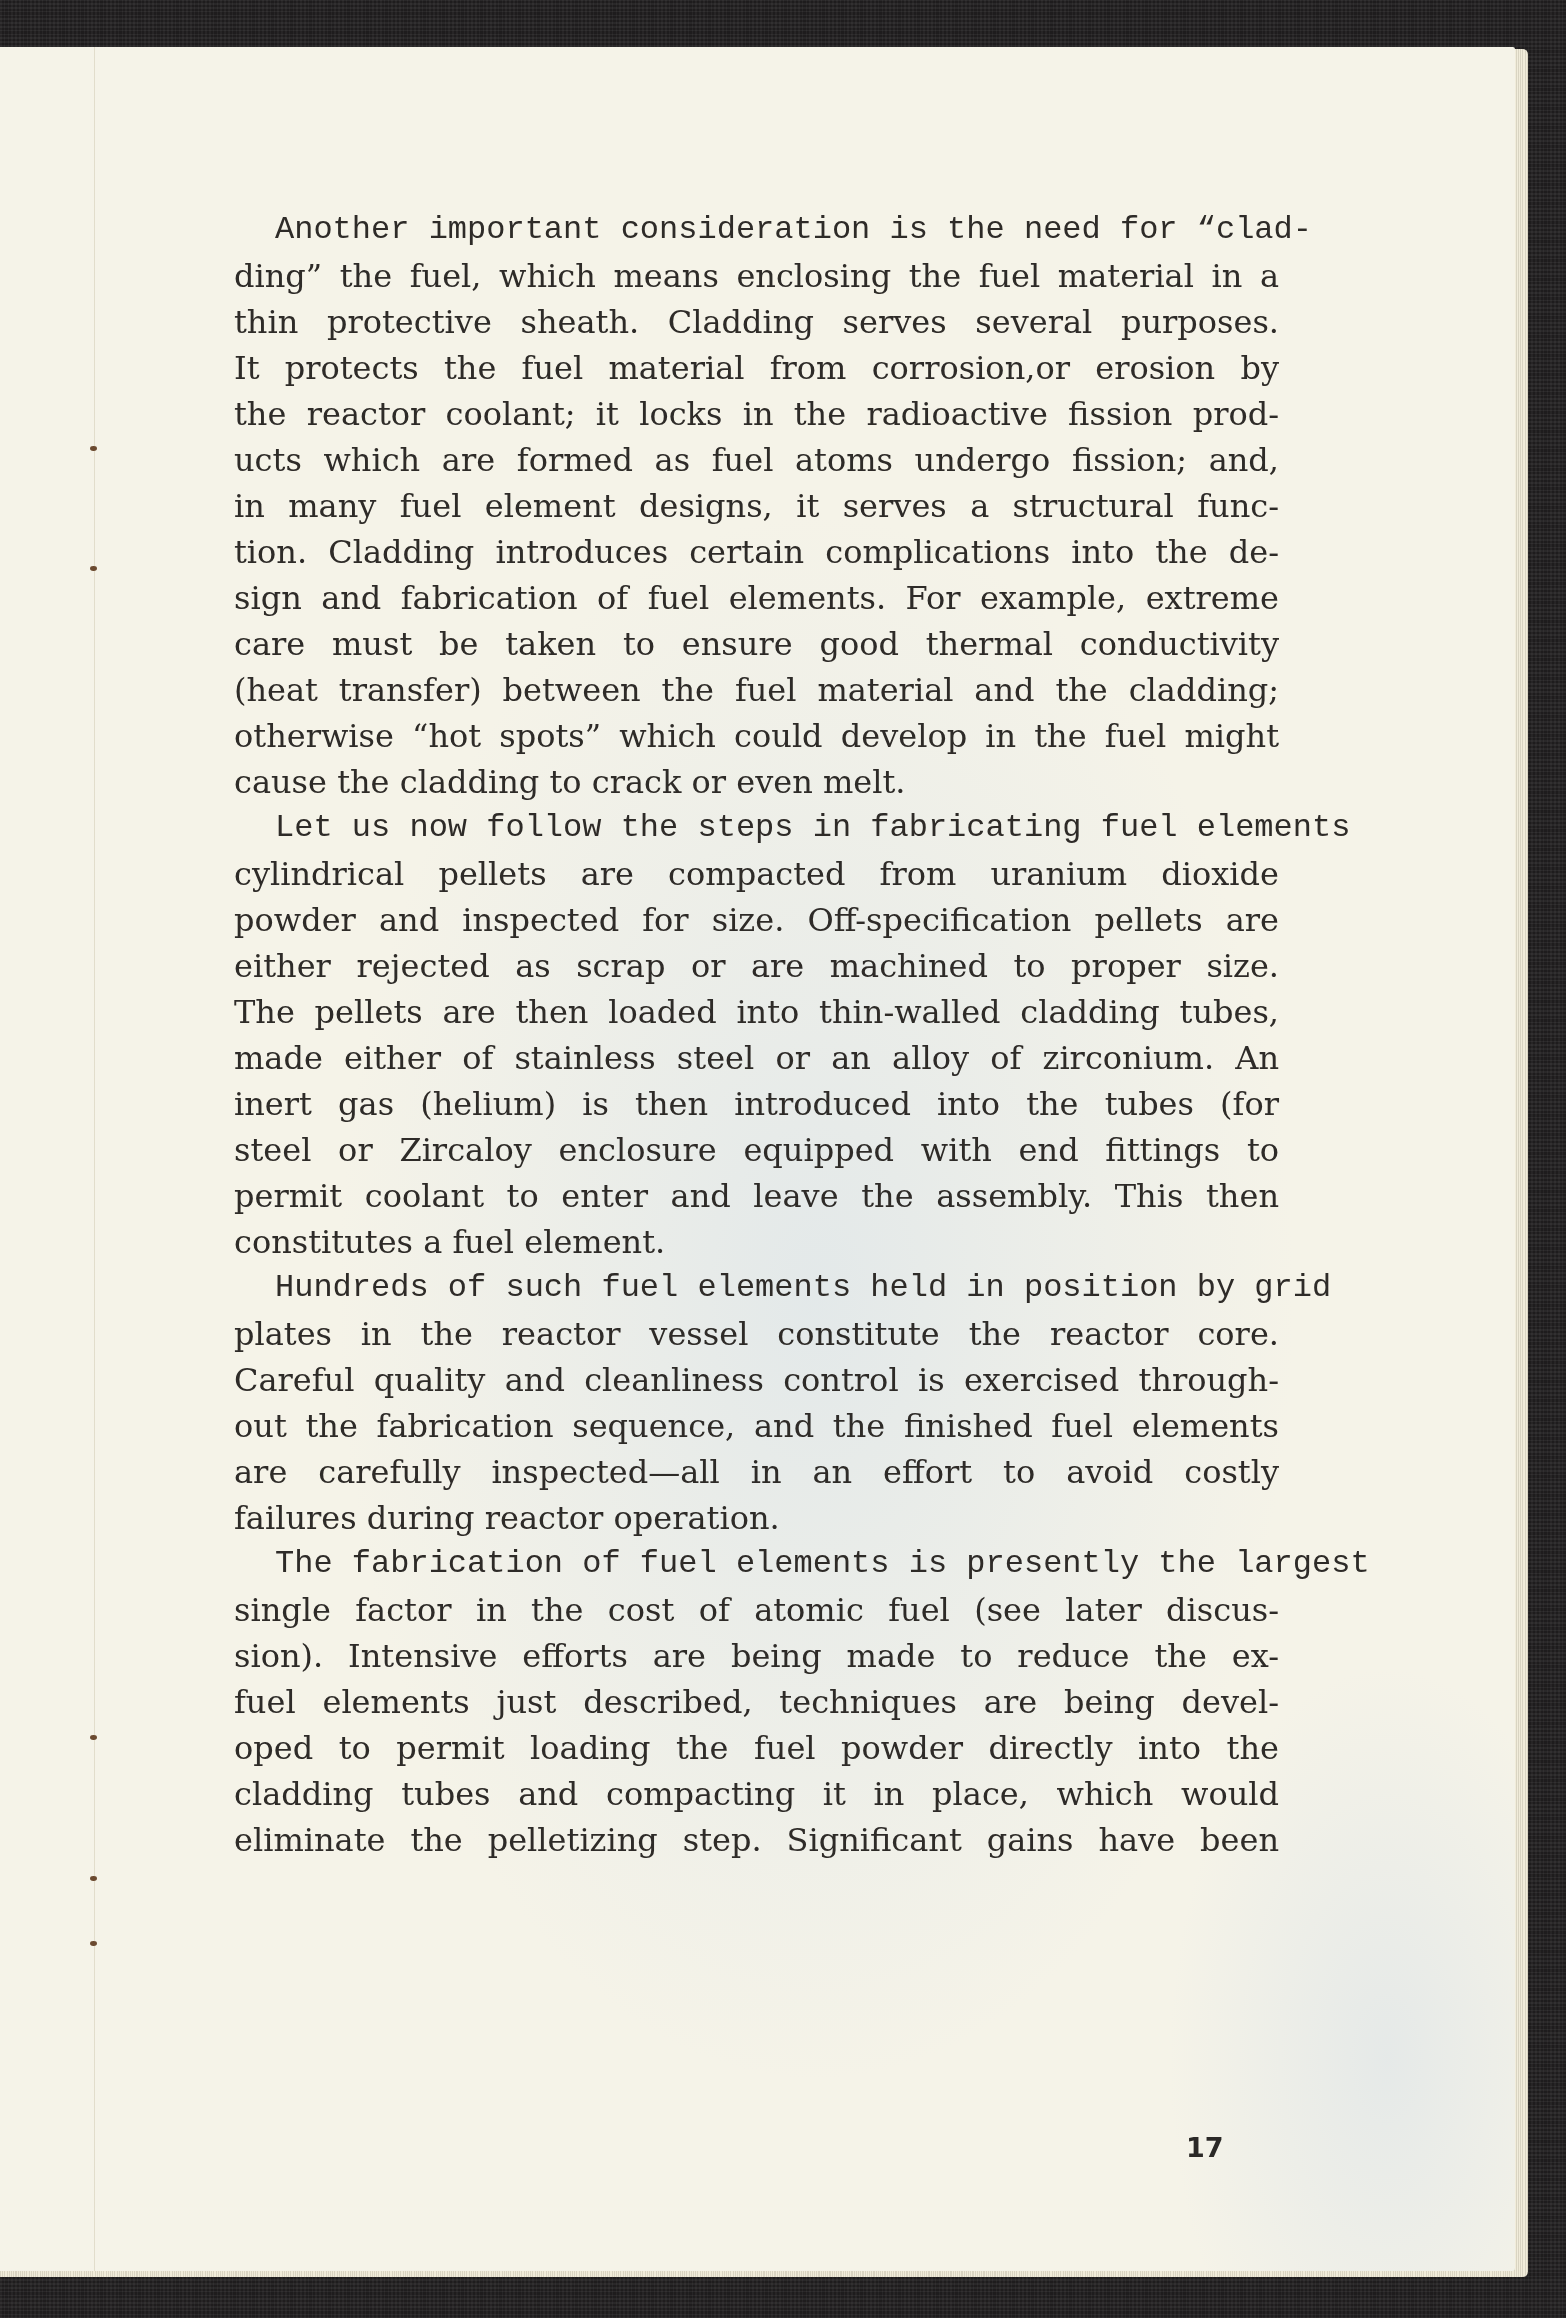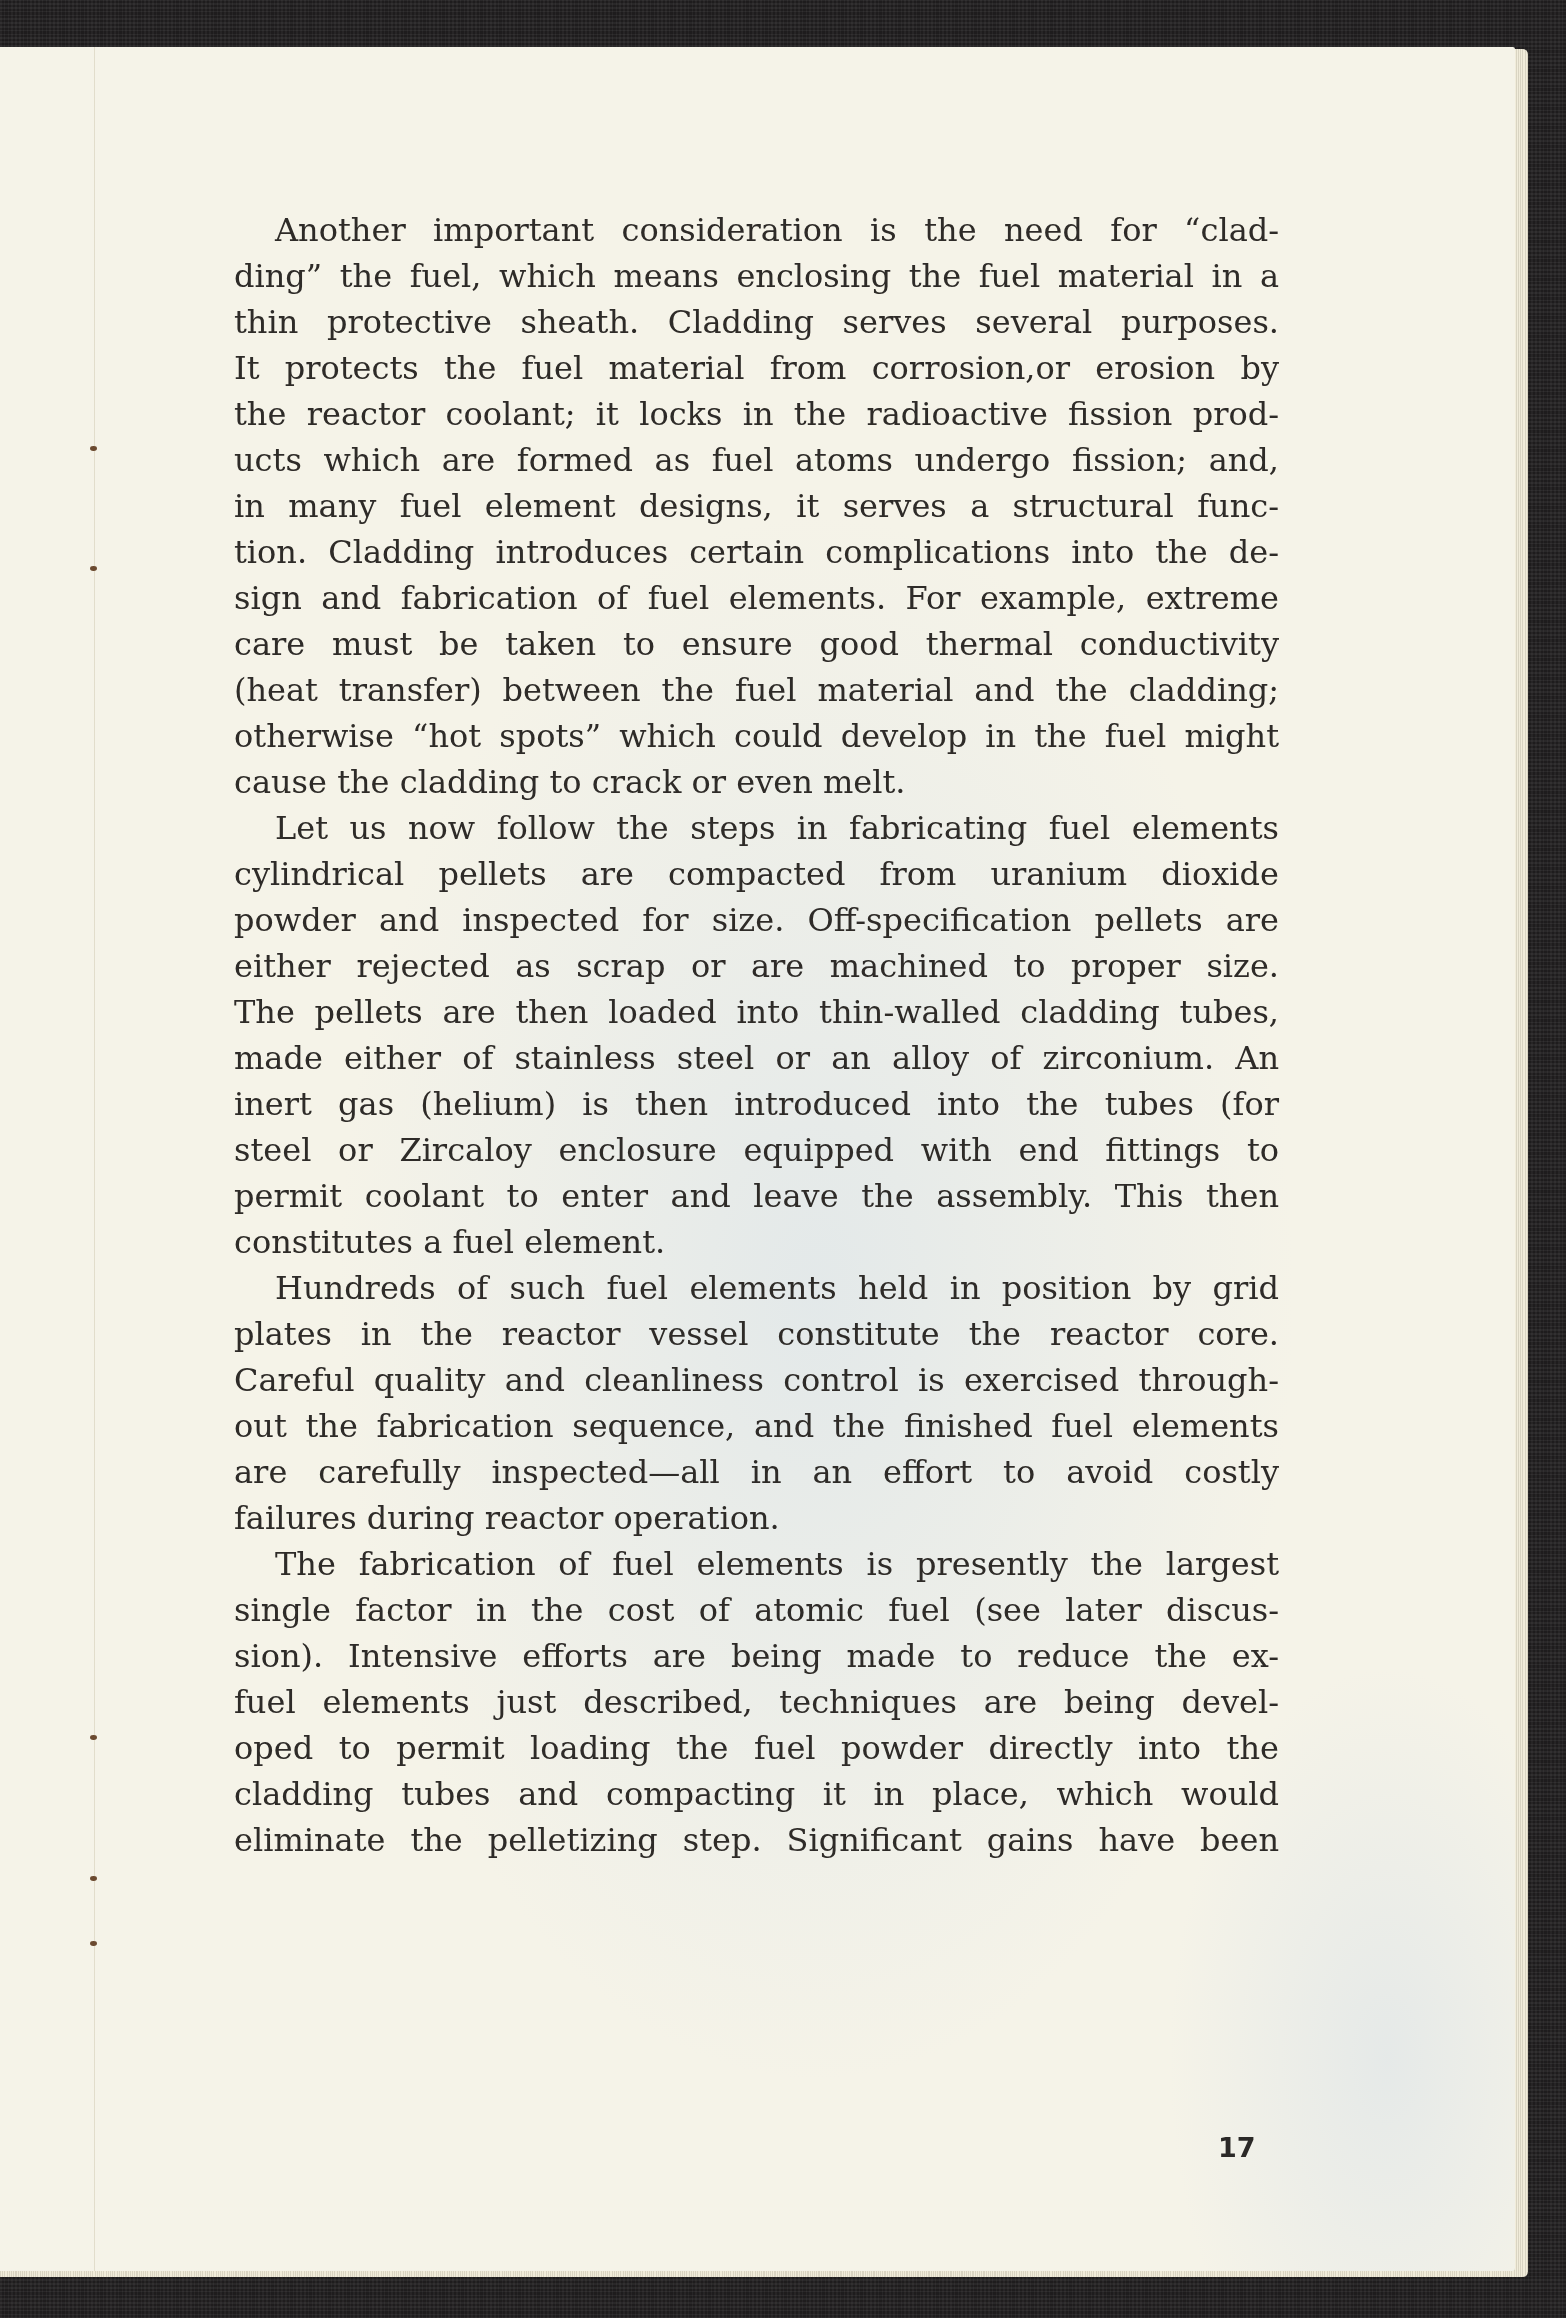--- a/index.html
+++ b/index.html
@@ -31,23 +31,23 @@
   .text-block {
     position: absolute; left: 234px; top: 207px; width: 1045px;
     font-family: "DejaVu Serif", "Liberation Serif", serif;
     font-size: 32px; line-height: 46px; color: #2e2b28;
   }
   .line {
     display: block; white-space: nowrap; text-align: justify; text-align-last: justify;
     height: 46px;
   }
   .line.last { text-align-last: left; }
-  .line.indent { padding-left: 41px; }
+  .line.indent { padding-left: 41px; font-family: Liberation Mono, monospace; }
   .page-number {
-    position: absolute; left: 1218px; top: 2132px;
+    position: absolute; left: 1186px; top: 2132px;
     font-family: "DejaVu Sans", "Liberation Sans", sans-serif;
     font-weight: bold; font-size: 27px; color: #2b2927;
   }
 </style>
 </head>
 <body>
 
 <div class="page-stack"></div>
 <div class="page">
   <div class="staple" style="top:399px"></div>

